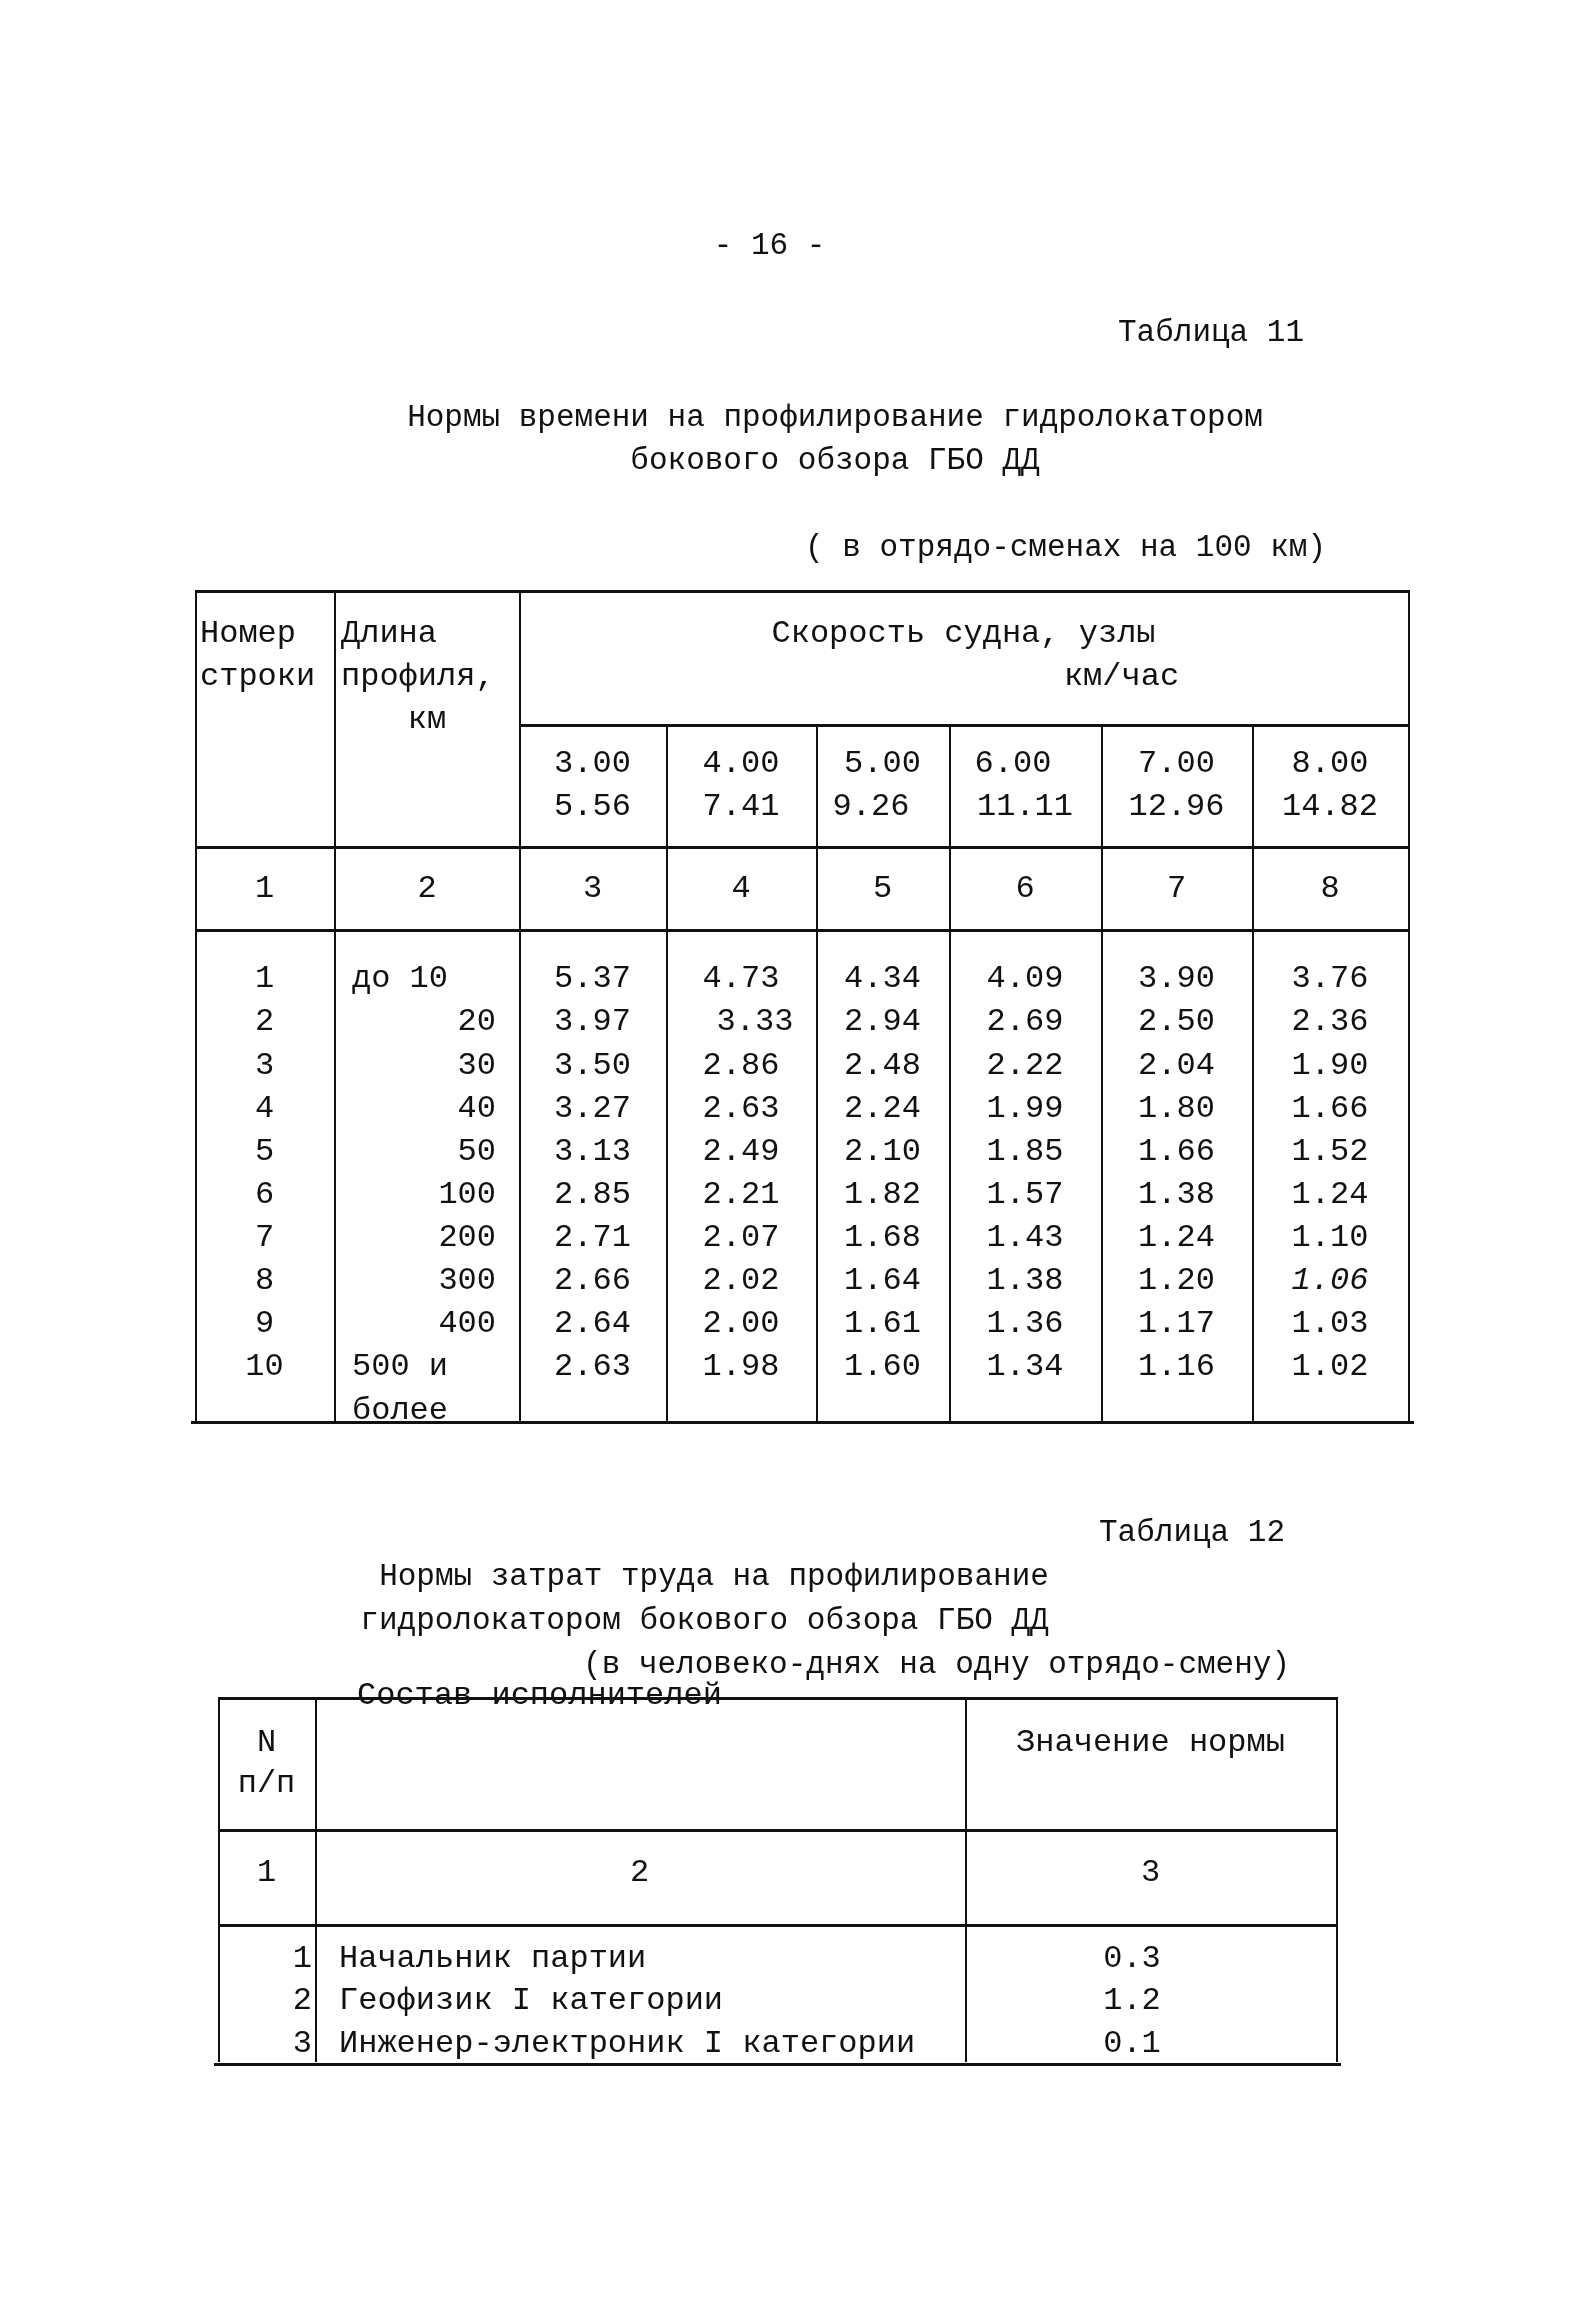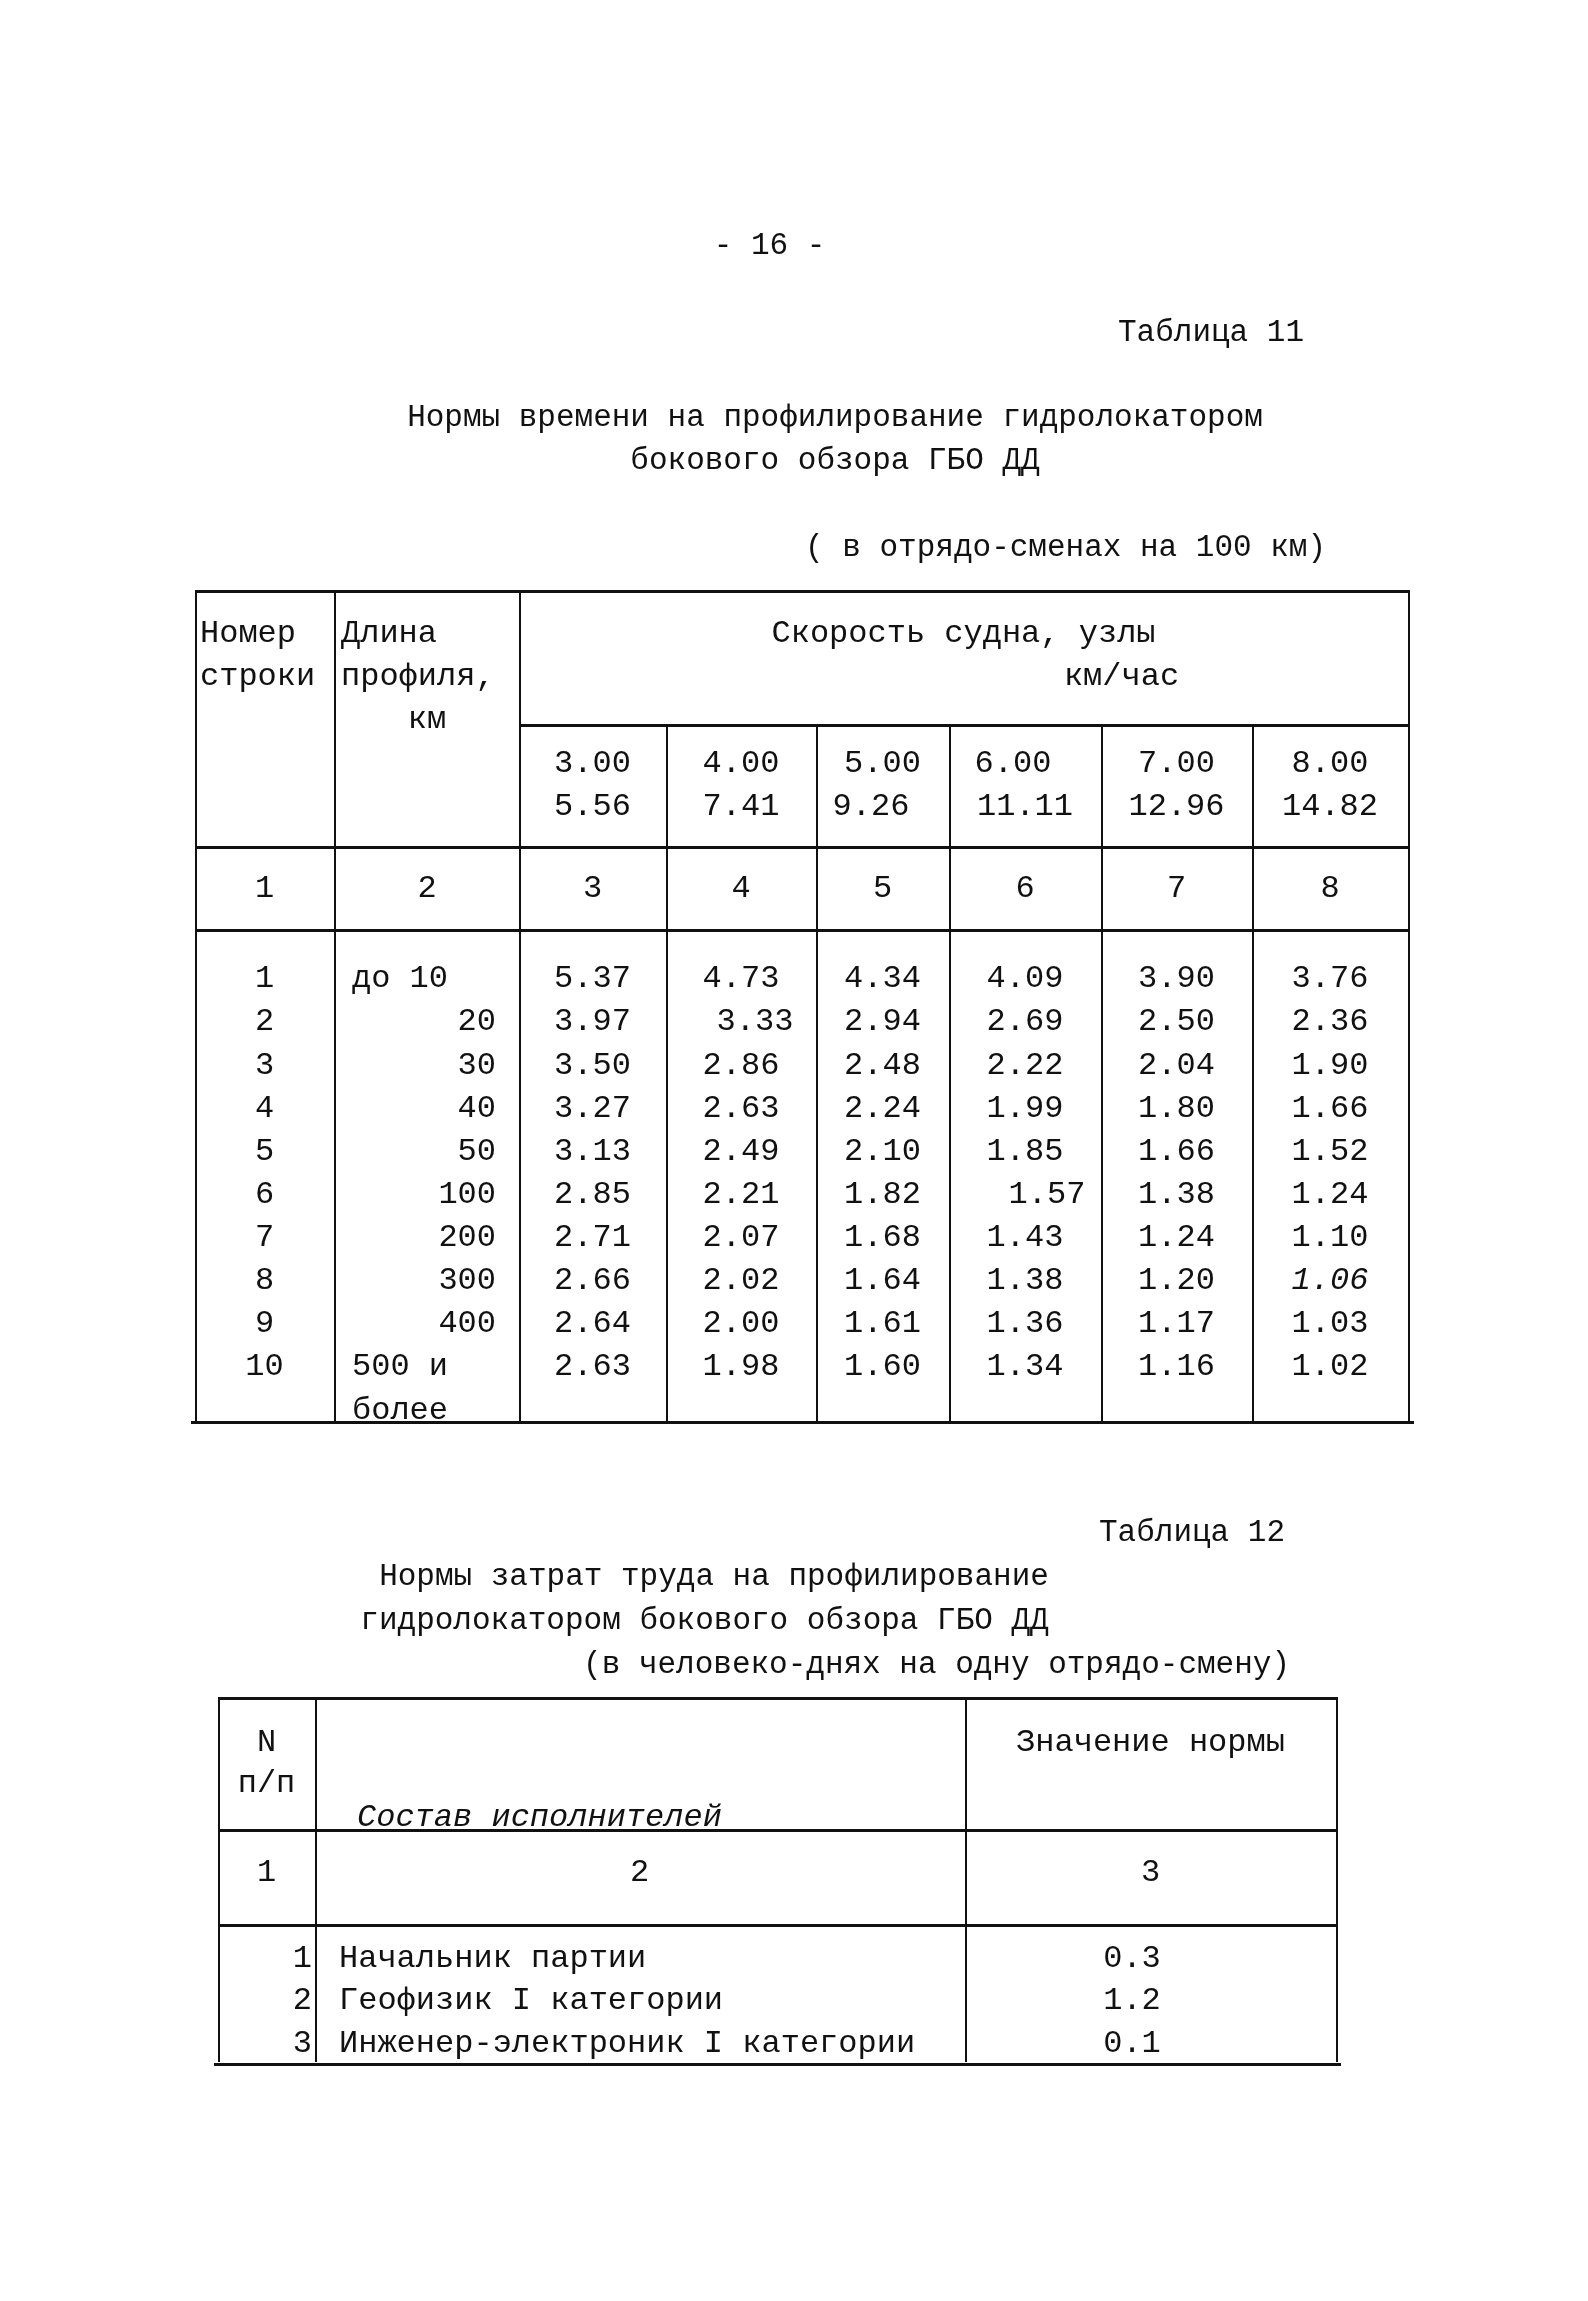--- a/index.html
+++ b/index.html
@@ -106,21 +106,21 @@
       <div class="cell c" style="left: 666px; width: 150px; top: 1130px; text-align: center;">2.49</div>
       <div class="cell c" style="left: 816px; width: 133px; top: 1130px;">2.10</div>
       <div class="cell c" style="left: 949px; width: 152px; top: 1130px;">1.85</div>
       <div class="cell c" style="left: 1101px; width: 151px; top: 1130px;">1.66</div>
       <div class="cell c" style="left: 1252px; width: 156px; top: 1130px;">1.52</div>
       <div class="cell c" style="left: 195px; width: 139px; top: 1173px;">6</div>
       <div class="cell r" style="left: 334px; width: 162px; top: 1173px;">100</div>
       <div class="cell c" style="left: 519px; width: 147px; top: 1173px;">2.85</div>
       <div class="cell c" style="left: 666px; width: 150px; top: 1173px;">2.21</div>
       <div class="cell c" style="left: 816px; width: 133px; top: 1173px;">1.82</div>
-      <div class="cell c" style="left: 949px; width: 152px; top: 1173px; padding-left: 22px;">1.57</div>
+      <div class="cell c" style="left: 949px; width: 152px; top: 1173px;">1.57</div>
       <div class="cell c" style="left: 1101px; width: 151px; top: 1173px;">1.38</div>
       <div class="cell c" style="left: 1252px; width: 156px; top: 1173px;">1.24</div>
       <div class="cell c" style="left: 195px; width: 139px; top: 1216px;">7</div>
       <div class="cell r" style="left: 334px; width: 162px; top: 1216px;">200</div>
       <div class="cell c" style="left: 519px; width: 147px; top: 1216px;">2.71</div>
       <div class="cell c" style="left: 666px; width: 150px; top: 1216px;">2.07</div>
       <div class="cell c" style="left: 816px; width: 133px; top: 1216px;">1.68</div>
       <div class="cell c" style="left: 949px; width: 152px; top: 1216px;">1.43</div>
       <div class="cell c" style="left: 1101px; width: 151px; top: 1216px;">1.24</div>
       <div class="cell c" style="left: 1252px; width: 156px; top: 1216px;">1.10</div>
@@ -160,21 +160,21 @@
       <div class="hl" style="left: 218px; width: 1118px; top: 1697px;"></div>
       <div class="hl" style="left: 218px; width: 1118px; top: 1829px;"></div>
       <div class="hl" style="left: 218px; width: 1118px; top: 1924px;"></div>
       <div class="hl" style="left: 214px; width: 1127px; top: 2063px;"></div>
       <div class="vl" style="left: 218px; top: 1697px; height: 365px;"></div>
       <div class="vl" style="left: 315px; top: 1697px; height: 365px;"></div>
       <div class="vl" style="left: 965px; top: 1697px; height: 365px;"></div>
       <div class="vl" style="left: 1336px; top: 1697px; height: 365px;"></div>
       <div class="cell c" style="left: 218px; width: 97px; top: 1721px;">N</div>
       <div class="cell c" style="left: 218px; width: 97px; top: 1762px;">п/п</div>
-      <div class="cell l" style="left: 357px; width: 608px; top: 1796px; font-style: italic;">Состав исполнителей</div>
+      <div class="cell l" style="left: 357px; width: 608px; top: 1674px;">Состав исполнителей</div>
       <div class="cell c" style="left: 965px; width: 371px; top: 1721px;">Значение нормы</div>
       <div class="cell c" style="left: 218px; width: 97px; top: 1851px;">1</div>
       <div class="cell c" style="left: 315px; width: 649px; top: 1851px;">2</div>
       <div class="cell c" style="left: 965px; width: 371px; top: 1851px;">3</div>
       <div class="cell r" style="left: 218px; width: 94px; top: 1937px;">1</div>
       <div class="cell l" style="left: 339px; width: 625px; top: 1937px;">Начальник партии</div>
       <div class="cell c" style="left: 965px; width: 334px; top: 1937px;">0.3</div>
       <div class="cell r" style="left: 218px; width: 94px; top: 1979px;">2</div>
       <div class="cell l" style="left: 339px; width: 625px; top: 1979px;">Геофизик I категории</div>
       <div class="cell c" style="left: 965px; width: 334px; top: 1979px;">1.2</div>

